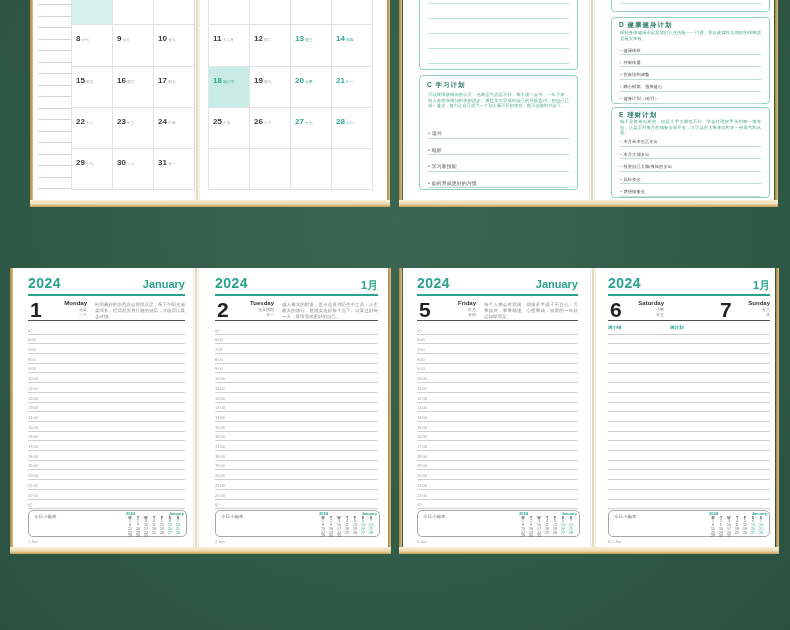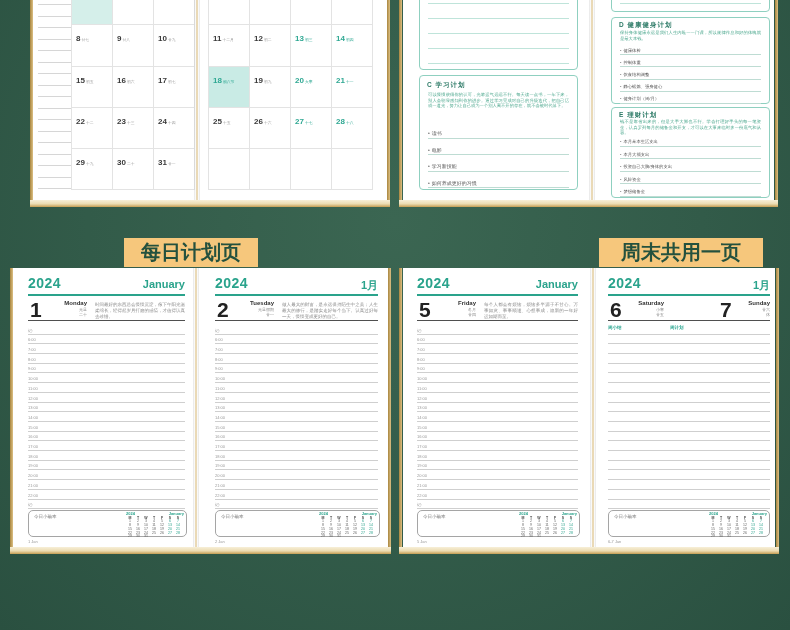--- a/index.html
+++ b/index.html
@@ -253,22 +253,20 @@
           <div class="pitem">
             <span class="bullet">•</span>
             <span class="ptext">梦想储备金</span>
           </div>
         </div>
     </div>
 
     <div class="cover" style="top:200px"></div>
   </div>
 
-  <div class="chip" style="left:124px;width:134px">每日计划页</div>
-  <div class="chip" style="left:599px;width:164px">周末共用一页</div>
 
   <div class="spread" style="left:10px;top:268px;width:381px;height:286px">
     <div class="gold l"></div>
     <div class="gold r"></div>
     <div class="paper" style="left:3px;width:375px;top:0;height:279px"></div>
 
     <div class="dpage" style="left:3px;width:180px">
       <div class="dp-year" style="left:15px">2024</div>
       <div class="dp-month" style="right:8px">January</div>
       <div class="dp-rule" style="left:15px;right:8px"></div>

